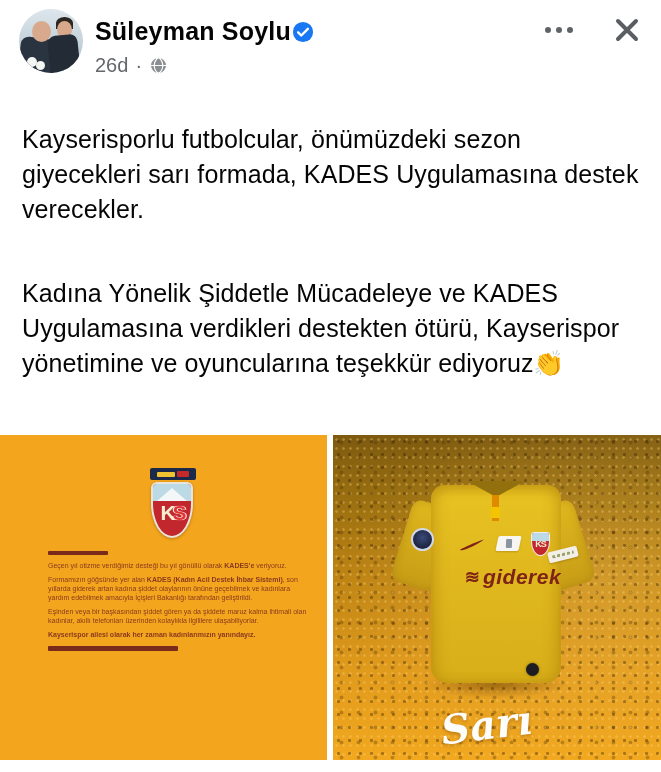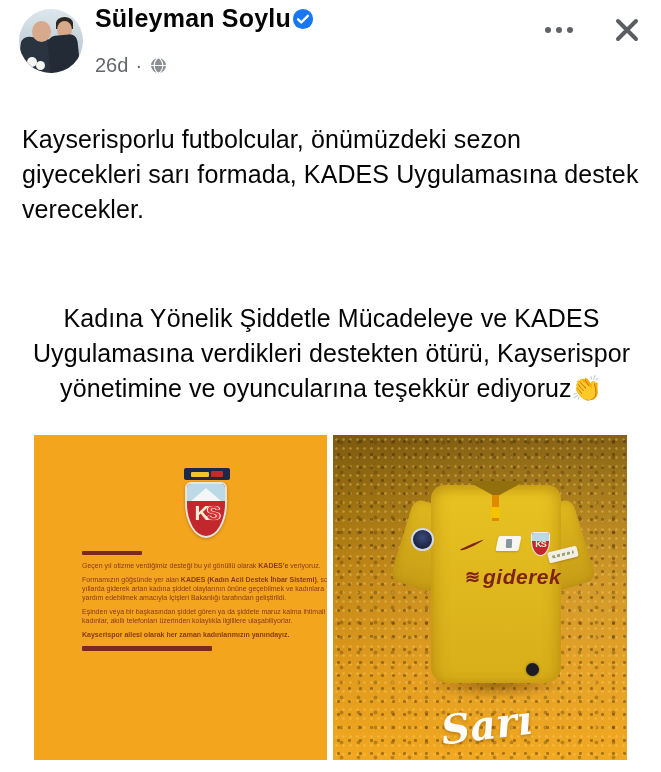--- a/index.html
+++ b/index.html
@@ -19,35 +19,35 @@
   }
   .av-head1 { position:absolute; left:13px; top:12px; width:19px; height:21px; border-radius:50%; background:#d9a98e; }
   .av-body1 { position:absolute; left:0px; top:29px; width:36px; height:40px; border-radius:8px; background:#2a3440; transform:rotate(8deg); }
   .av-hair2 { position:absolute; left:37px; top:8px; width:17px; height:12px; border-radius:50% 50% 0 0; background:#2b2620; }
   .av-head2 { position:absolute; left:38px; top:12px; width:15px; height:17px; border-radius:50%; background:#d7a88b; }
   .av-body2 { position:absolute; left:30px; top:26px; width:30px; height:42px; border-radius:8px; background:#232c36; transform:rotate(-6deg); }
   .av-fl { position:absolute; background:#f4f6f2; border-radius:50%; }
   .av-fl.f1 { left:8px; top:48px; width:10px; height:10px; }
   .av-fl.f2 { left:17px; top:52px; width:9px; height:9px; }
   .av-fl.f3 { left:4px; top:56px; width:8px; height:8px; }
-  .name-row { position:absolute; left:95px; top:4px; display:flex; align-items:center; gap:1px; }
+  .name-row { position:absolute; left:95px; top:17px; display:flex; align-items:center; gap:1px; }
   .profile-name { font-size:25px; font-weight:bold; color:#050505; letter-spacing:0.2px; cursor:pointer; }
   .verified { width:22px; height:22px; display:block; }
   .meta-row { position:absolute; left:95px; top:54px; display:flex; align-items:center; gap:7px; color:#65676B; font-size:20px; }
   .header-actions { position:absolute; right:18px; top:14px; display:flex; align-items:center; gap:36px; }
   .dots { display:flex; gap:5px; padding:8px 2px; cursor:pointer; }
   .dots i { width:6px; height:6px; border-radius:50%; background:#5f6368; display:block; }
   .close-x { width:32px; height:32px; cursor:pointer; display:block; }
 
   
   .post-text { position:absolute; left:22px; right:20px; top:122px; color:#050505; font-size:25px; line-height:35px; letter-spacing:0.1px; }
-  .post-text p + p { margin-top:74px;text-align:center; }
-
-  
-  .images { position:absolute; left:0; top:435px; width:593px; height:325px; display:flex; gap:6px;margin-left:34px; }
+  .post-text p + p { margin-top:49px; }
+
+  
+  .images { position:absolute; left:0; top:435px; width:661px; height:325px; display:flex; gap:6px; }
   .img-left {
     position:relative; width:327px; height:325px; background:#F3A51D; overflow:hidden; cursor:pointer;
   }
   .img-right {
     position:relative; width:328px; height:325px; overflow:hidden; cursor:pointer;
     background-image:
       radial-gradient(circle, rgba(52,32,2,0.40) 1.2px, transparent 1.9px),
       radial-gradient(circle, rgba(255,216,122,0.30) 1px, transparent 1.6px),
       radial-gradient(circle, rgba(74,48,6,0.32) 1.6px, transparent 2.3px),
       radial-gradient(420px 300px at 82% 45%, rgba(255,205,96,0.30), transparent 62%),

